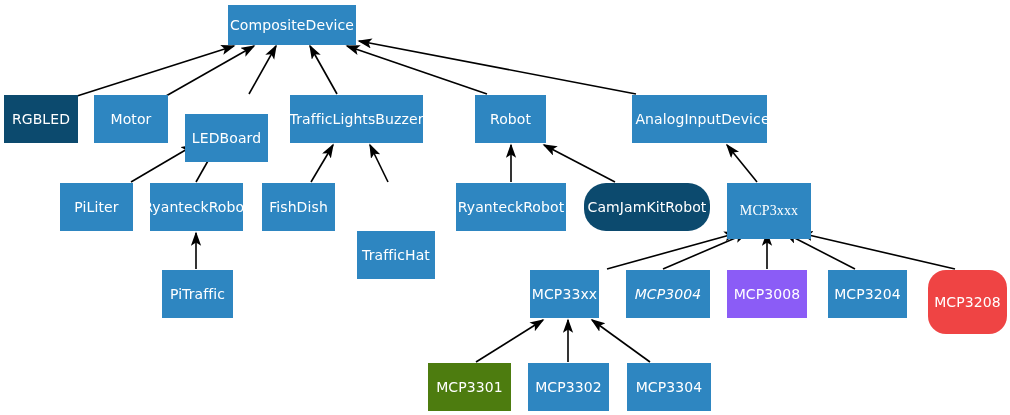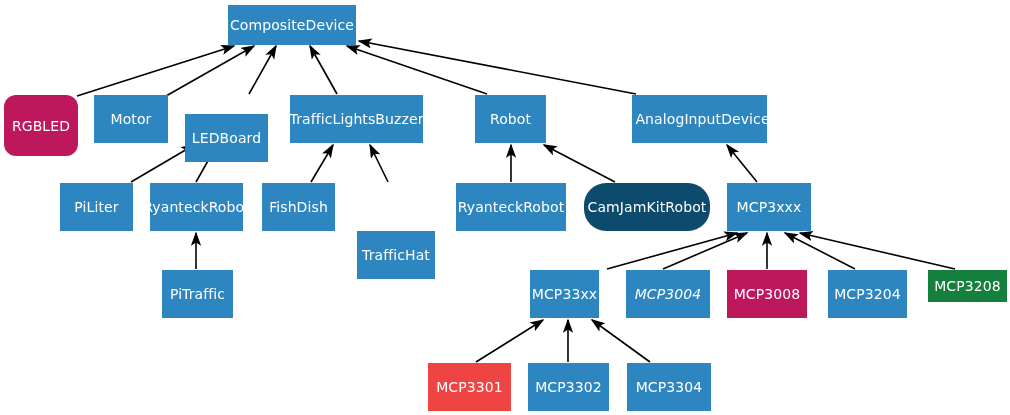--- a/index.html
+++ b/index.html
@@ -72,37 +72,37 @@
         <line x1="855" y1="269" x2="785" y2="233" stroke="#000000" stroke-width="1.6" marker-end="url(#arrowhead)"></line>
         <line x1="955" y1="269" x2="800" y2="233" stroke="#000000" stroke-width="1.6" marker-end="url(#arrowhead)"></line>
         <line x1="476" y1="362" x2="543" y2="320" stroke="#000000" stroke-width="1.6" marker-end="url(#arrowhead)"></line>
         <line x1="568" y1="362" x2="568" y2="320" stroke="#000000" stroke-width="1.6" marker-end="url(#arrowhead)"></line>
         <line x1="650" y1="362" x2="592" y2="320" stroke="#000000" stroke-width="1.6" marker-end="url(#arrowhead)"></line>
       </g>
   </svg>
 
   <div id="nodes-layer">
       <div class="node-box" style="left: 228px; top: 5px; width: 128px; height: 40px; background: rgb(46, 134, 193); color: rgb(255, 255, 255);">CompositeDevice</div>
-      <div class="node-box" style="left: 4px; top: 95px; width: 74px; height: 61px; background: #be185d; color: rgb(255, 255, 255); border-radius: 12px;">RGBLED</div>
+      <div class="node-box" style="left: 4px; top: 95px; width: 74px; height: 48px; background: #0c4a6e; color: rgb(255, 255, 255);">RGBLED</div>
       <div class="node-box" style="left: 94px; top: 95px; width: 74px; height: 48px; background: rgb(46, 134, 193); color: rgb(255, 255, 255);">Motor</div>
       <div class="node-box" style="left: 185px; top: 95px; width: 83px; height: 48px; background: rgb(46, 134, 193); color: rgb(255, 255, 255); margin-top: 19px;">LEDBoard</div>
       <div class="node-box" style="left: 290px; top: 95px; width: 133px; height: 48px; background: rgb(46, 134, 193); color: rgb(255, 255, 255);">TrafficLightsBuzzer</div>
       <div class="node-box" style="left: 475px; top: 95px; width: 71px; height: 48px; background: rgb(46, 134, 193); color: rgb(255, 255, 255);">Robot</div>
       <div class="node-box" style="left: 632px; top: 95px; width: 135px; height: 48px; background: rgb(46, 134, 193); color: rgb(255, 255, 255); padding-left: 6px;">AnalogInputDevice</div>
       <div class="node-box" style="left: 60px; top: 183px; width: 73px; height: 48px; background: rgb(46, 134, 193); color: rgb(255, 255, 255);">PiLiter</div>
       <div class="node-box" style="left: 150px; top: 183px; width: 93px; height: 48px; background: rgb(46, 134, 193); color: rgb(255, 255, 255);">RyanteckRobot</div>
       <div class="node-box" style="left: 262px; top: 183px; width: 73px; height: 48px; background: rgb(46, 134, 193); color: rgb(255, 255, 255);">FishDish</div>
       <div class="node-box" style="left: 357px; top: 183px; width: 78px; height: 48px; background: rgb(46, 134, 193); color: rgb(255, 255, 255); margin-top: 48px;">TrafficHat</div>
       <div class="node-box" style="left: 456px; top: 183px; width: 110px; height: 48px; background: rgb(46, 134, 193); color: rgb(255, 255, 255);">RyanteckRobot</div>
       <div class="node-box" style="left: 584px; top: 183px; width: 126px; height: 48px; background: #0c4a6e; color: rgb(255, 255, 255); border-radius: 22px;">CamJamKitRobot</div>
-      <div class="node-box" style="left: 727px; top: 183px; width: 84px; height: 48px; background: rgb(46, 134, 193); color: rgb(255, 255, 255);">MCP3xxx</div>
+      <div class="node-box" style="left: 727px; top: 183px; width: 84px; height: 56px; background: rgb(46, 134, 193); color: rgb(255, 255, 255); font-family: Liberation Serif, serif;">MCP3xxx</div>
       <div class="node-box" style="left: 162px; top: 270px; width: 71px; height: 48px; background: rgb(46, 134, 193); color: rgb(255, 255, 255);">PiTraffic</div>
       <div class="node-box" style="left: 530px; top: 270px; width: 69px; height: 48px; background: rgb(46, 134, 193); color: rgb(255, 255, 255);">MCP33xx</div>
       <div class="node-box" style="left: 626px; top: 270px; width: 84px; height: 48px; background: rgb(46, 134, 193); color: rgb(255, 255, 255); font-style: italic;">MCP3004</div>
-      <div class="node-box" style="left: 727px; top: 270px; width: 80px; height: 48px; background: #be185d; color: rgb(255, 255, 255);">MCP3008</div>
+      <div class="node-box" style="left: 727px; top: 270px; width: 80px; height: 48px; background: #8b5cf6; color: rgb(255, 255, 255);">MCP3008</div>
       <div class="node-box" style="left: 828px; top: 270px; width: 79px; height: 48px; background: rgb(46, 134, 193); color: rgb(255, 255, 255);">MCP3204</div>
-      <div class="node-box" style="left: 928px; top: 270px; width: 79px; height: 32px; background: #15803d; color: rgb(255, 255, 255);">MCP3208</div>
-      <div class="node-box" style="left: 428px; top: 363px; width: 83px; height: 48px; background: #ef4444; color: rgb(255, 255, 255);">MCP3301</div>
+      <div class="node-box" style="left: 928px; top: 270px; width: 79px; height: 64px; background: #ef4444; color: rgb(255, 255, 255); border-radius: 18px;">MCP3208</div>
+      <div class="node-box" style="left: 428px; top: 363px; width: 83px; height: 48px; background: #4d7c0f; color: rgb(255, 255, 255);">MCP3301</div>
       <div class="node-box" style="left: 528px; top: 363px; width: 81px; height: 48px; background: rgb(46, 134, 193); color: rgb(255, 255, 255);">MCP3302</div>
       <div class="node-box" style="left: 627px; top: 363px; width: 84px; height: 48px; background: rgb(46, 134, 193); color: rgb(255, 255, 255);">MCP3304</div>
     </div>
 
 </div>
 
 </body></html>

